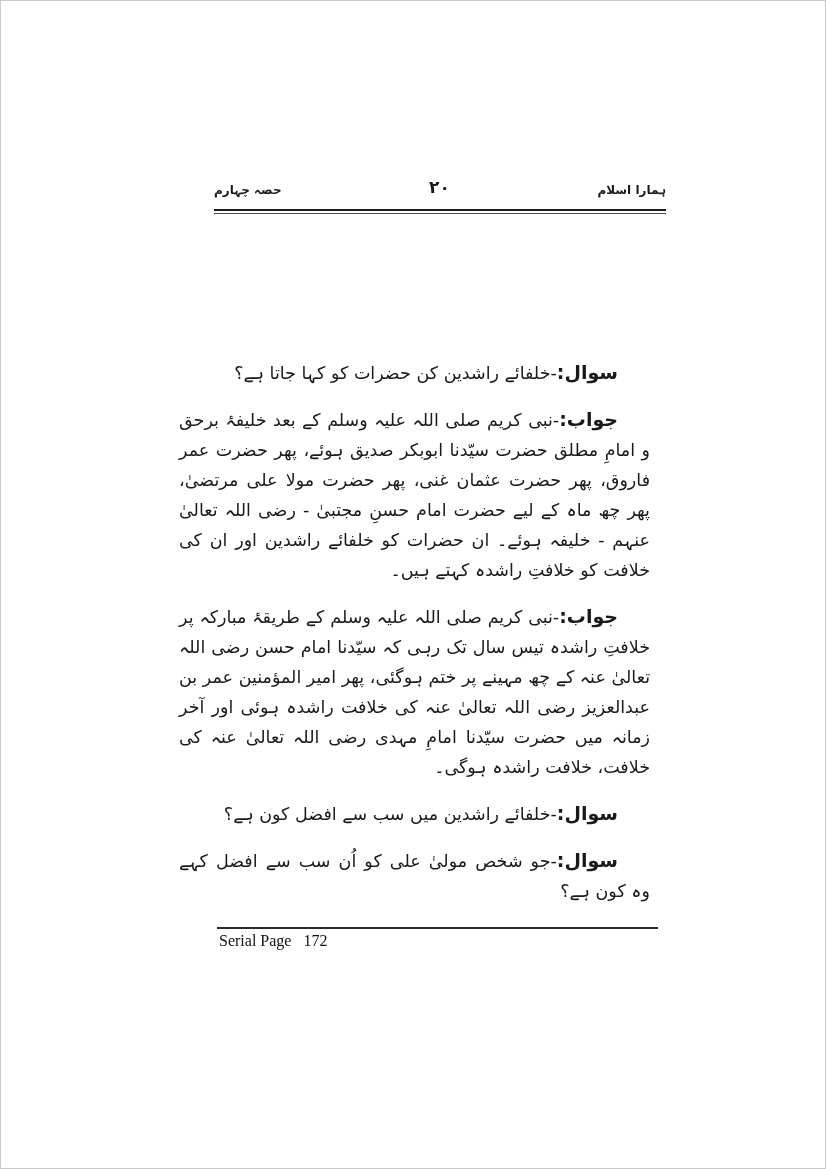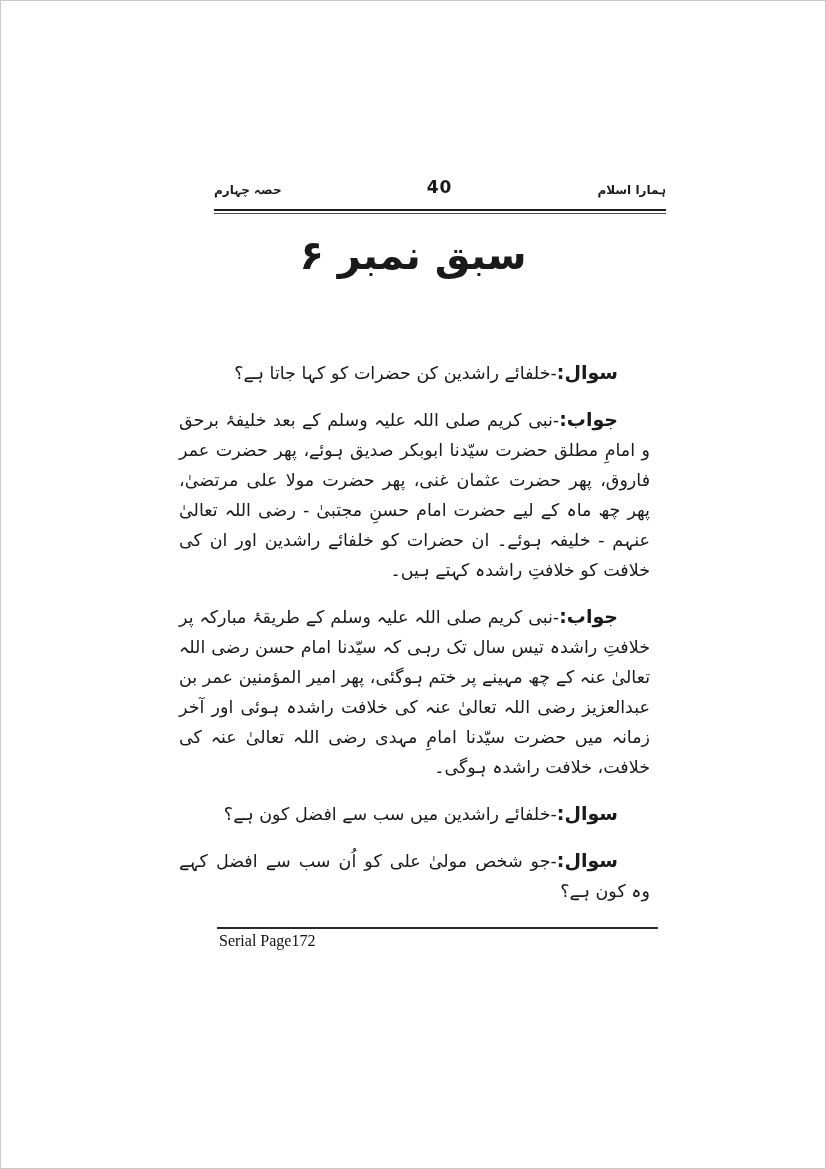--- a/index.html
+++ b/index.html
@@ -54,39 +54,38 @@
   
   .footer-rule{
     position:absolute;top:926px;left:216px;width:441px;height:2px;
     background:#2a2a2a;
   }
   .page-footer{
     position:absolute;top:931px;left:218px;
     font-family:"Liberation Serif","DejaVu Serif",serif;
     font-size:16px;color:#111;
   }
-  .page-footer .serial-number{}
+  .page-footer .serial-number{margin-left:12px;}
 </style>
 </head>
 <body>
 
 <div class="page">
 
   <div class="running-header">
     <span class="book-title">ہمارا اسلام</span>
-    <span class="page-no">40</span>
+    <span class="page-no">۲۰</span>
     <span class="part-title">حصہ چہارم</span>
   </div>
 
   <div class="header-rule">
     <div class="rule-thick"></div>
     <div class="rule-thin"></div>
   </div>
 
-  <h1 class="lesson-title">سبق نمبر ۶</h1>
 
   <div class="body-text">
     <p><span class="qa-label">سوال:</span><span>-خلفائے راشدین کن حضرات کو کہا جاتا ہے؟</span></p>
     <p><span class="qa-label">جواب:</span><span>-نبی کریم صلی اللہ علیہ وسلم کے بعد خلیفۂ برحق و امامِ مطلق حضرت سیّدنا ابوبکر صدیق ہوئے، پھر حضرت عمر فاروق، پھر حضرت عثمان غنی، پھر حضرت مولا علی مرتضیٰ، پھر چھ ماہ کے لیے حضرت امام حسنِ مجتبیٰ - رضی اللہ تعالیٰ عنہم - خلیفہ ہوئے۔ ان حضرات کو خلفائے راشدین اور ان کی خلافت کو خلافتِ راشدہ کہتے ہیں۔</span></p>
     <p><span class="qa-label">جواب:</span><span>-نبی کریم صلی اللہ علیہ وسلم کے طریقۂ مبارکہ پر خلافتِ راشدہ تیس سال تک رہی کہ سیّدنا امام حسن رضی اللہ تعالیٰ عنہ کے چھ مہینے پر ختم ہوگئی، پھر امیر المؤمنین عمر بن عبدالعزیز رضی اللہ تعالیٰ عنہ کی خلافت راشدہ ہوئی اور آخر زمانہ میں حضرت سیّدنا امامِ مہدی رضی اللہ تعالیٰ عنہ کی خلافت، خلافت راشدہ ہوگی۔</span></p>
     <p><span class="qa-label">سوال:</span><span>-خلفائے راشدین میں سب سے افضل کون ہے؟</span></p>
     <p><span class="qa-label">سوال:</span><span>-جو شخص مولیٰ علی کو اُن سب سے افضل کہے وہ کون ہے؟</span></p>
 
   </div>
 

